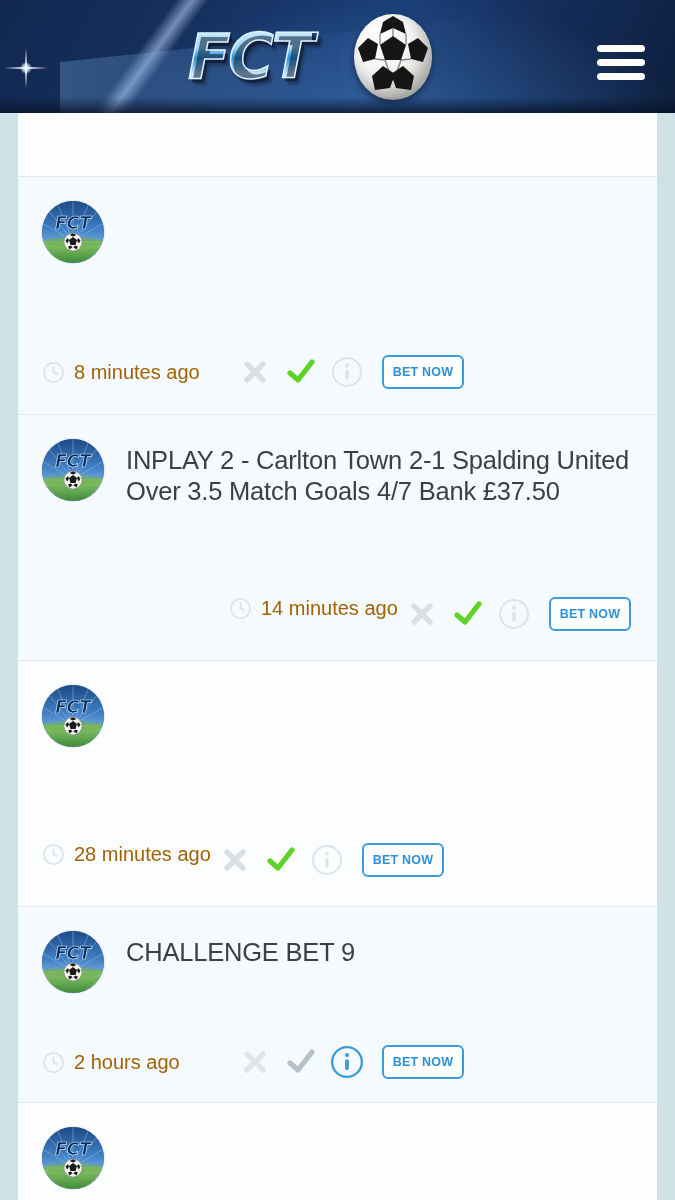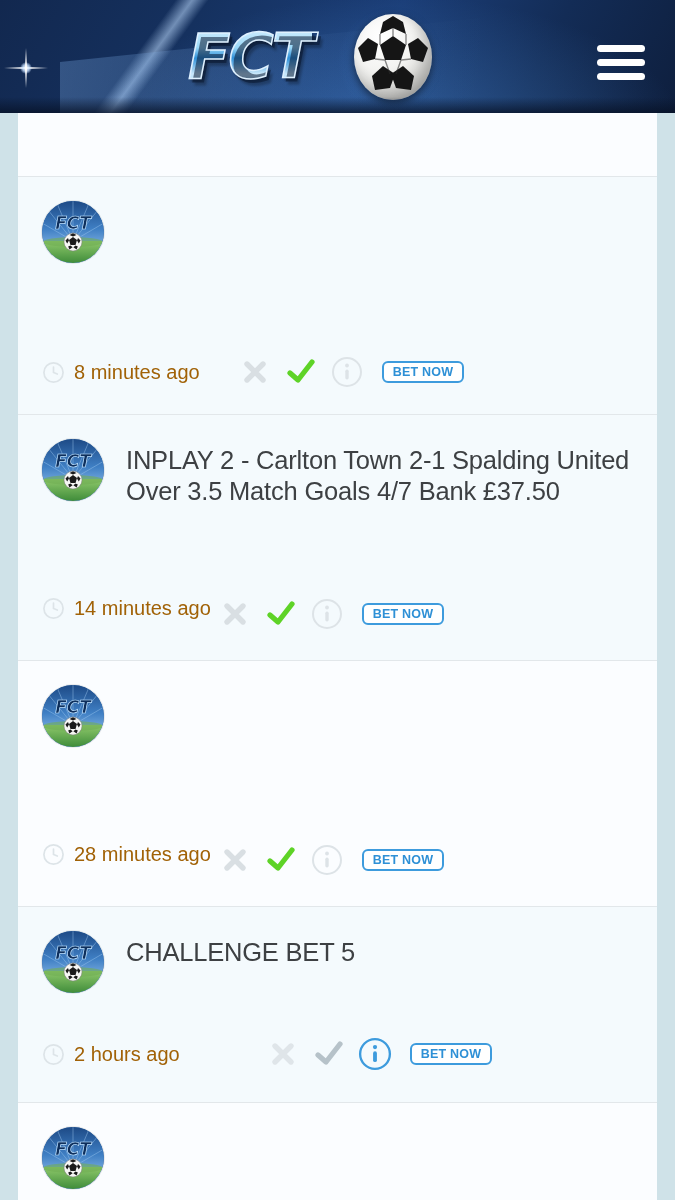--- a/index.html
+++ b/index.html
@@ -245,21 +245,21 @@
   .ic {
     width: 46px;
     height: 44px;
     display: flex;
     align-items: center;
     justify-content: center;
   }
   .btn-bet {
     margin-left: 12px;
     width: 82px;
-    height: 22px;
+    height: 34px;
     border: 2px solid #3d9bdd;
     border-radius: 6px;
     background: #ffffff;
     color: #2e90d6;
     font-size: 12.5px;
     font-weight: bold;
     letter-spacing: 0.2px;
     display: flex;
     align-items: center;
     justify-content: center;
@@ -431,21 +431,21 @@
                 <polygon points="23.5,39.5 26,37 27,39.6 25.2,42.6"></polygon>
                 <polygon points="38.5,39.5 36,37 35,39.6 36.8,42.6"></polygon>
                 <polygon points="27.4,48.5 26.2,45.5 28.5,44.4 30.6,46.3"></polygon>
                 <polygon points="34.6,48.5 35.8,45.5 33.5,44.4 31.4,46.3"></polygon>
               </g>
             </g>
           </svg>
         </div>
         <div class="card-title">INPLAY 2 - Carlton Town 2-1 Spalding United Over 3.5 Match Goals 4/7 Bank £37.50</div>
       </div>
-      <div class="card-actions" style="position:absolute;left:0;right:8px;bottom:14px;align-items:flex-start;">
+      <div class="card-actions" style="position:absolute;left:0;right:8px;bottom:14px;align-items:flex-start;justify-content:flex-end;">
         <div class="ts" style="max-width:170px;">
           <svg class="clock-icon" viewBox="0 0 24 24">
             <circle cx="12" cy="12" r="10" fill="none" stroke="#dde4e8" stroke-width="1.8"></circle>
             <path d="M12 6.5 L12 12 L16 13.6" fill="none" stroke="#dde4e8" stroke-width="1.8" stroke-linecap="round"></path>
           </svg>
           <span class="ts-text">14 minutes ago</span>
         </div>
         <div class="icons" style="margin-top:-2px;">
           <div class="ic">
             <svg width="30" height="30" viewBox="0 0 30 30">
@@ -542,23 +542,23 @@
                 <polygon points="31,36 35,39 33.5,44 28.5,44 27,39"></polygon>
                 <polygon points="31,32.2 34.5,34 31,35.4 27.5,34"></polygon>
                 <polygon points="23.5,39.5 26,37 27,39.6 25.2,42.6"></polygon>
                 <polygon points="38.5,39.5 36,37 35,39.6 36.8,42.6"></polygon>
                 <polygon points="27.4,48.5 26.2,45.5 28.5,44.4 30.6,46.3"></polygon>
                 <polygon points="34.6,48.5 35.8,45.5 33.5,44.4 31.4,46.3"></polygon>
               </g>
             </g>
           </svg>
         </div>
-        <div class="card-title">CHALLENGE BET 5</div>
-      </div>
-      <div class="card-actions" style="position:absolute;left:0;right:0;bottom:22px;gap:28px;">
+        <div class="card-title">CHALLENGE BET 9</div>
+      </div>
+      <div class="card-actions" style="position:absolute;left:0;right:0;bottom:14px;">
         <div class="ts">
           <svg class="clock-icon" viewBox="0 0 24 24">
             <circle cx="12" cy="12" r="10" fill="none" stroke="#dde4e8" stroke-width="1.8"></circle>
             <path d="M12 6.5 L12 12 L16 13.6" fill="none" stroke="#dde4e8" stroke-width="1.8" stroke-linecap="round"></path>
           </svg>
           <span class="ts-text">2 hours ago</span>
         </div>
         <div class="icons">
           <div class="ic">
             <svg width="30" height="30" viewBox="0 0 30 30">

